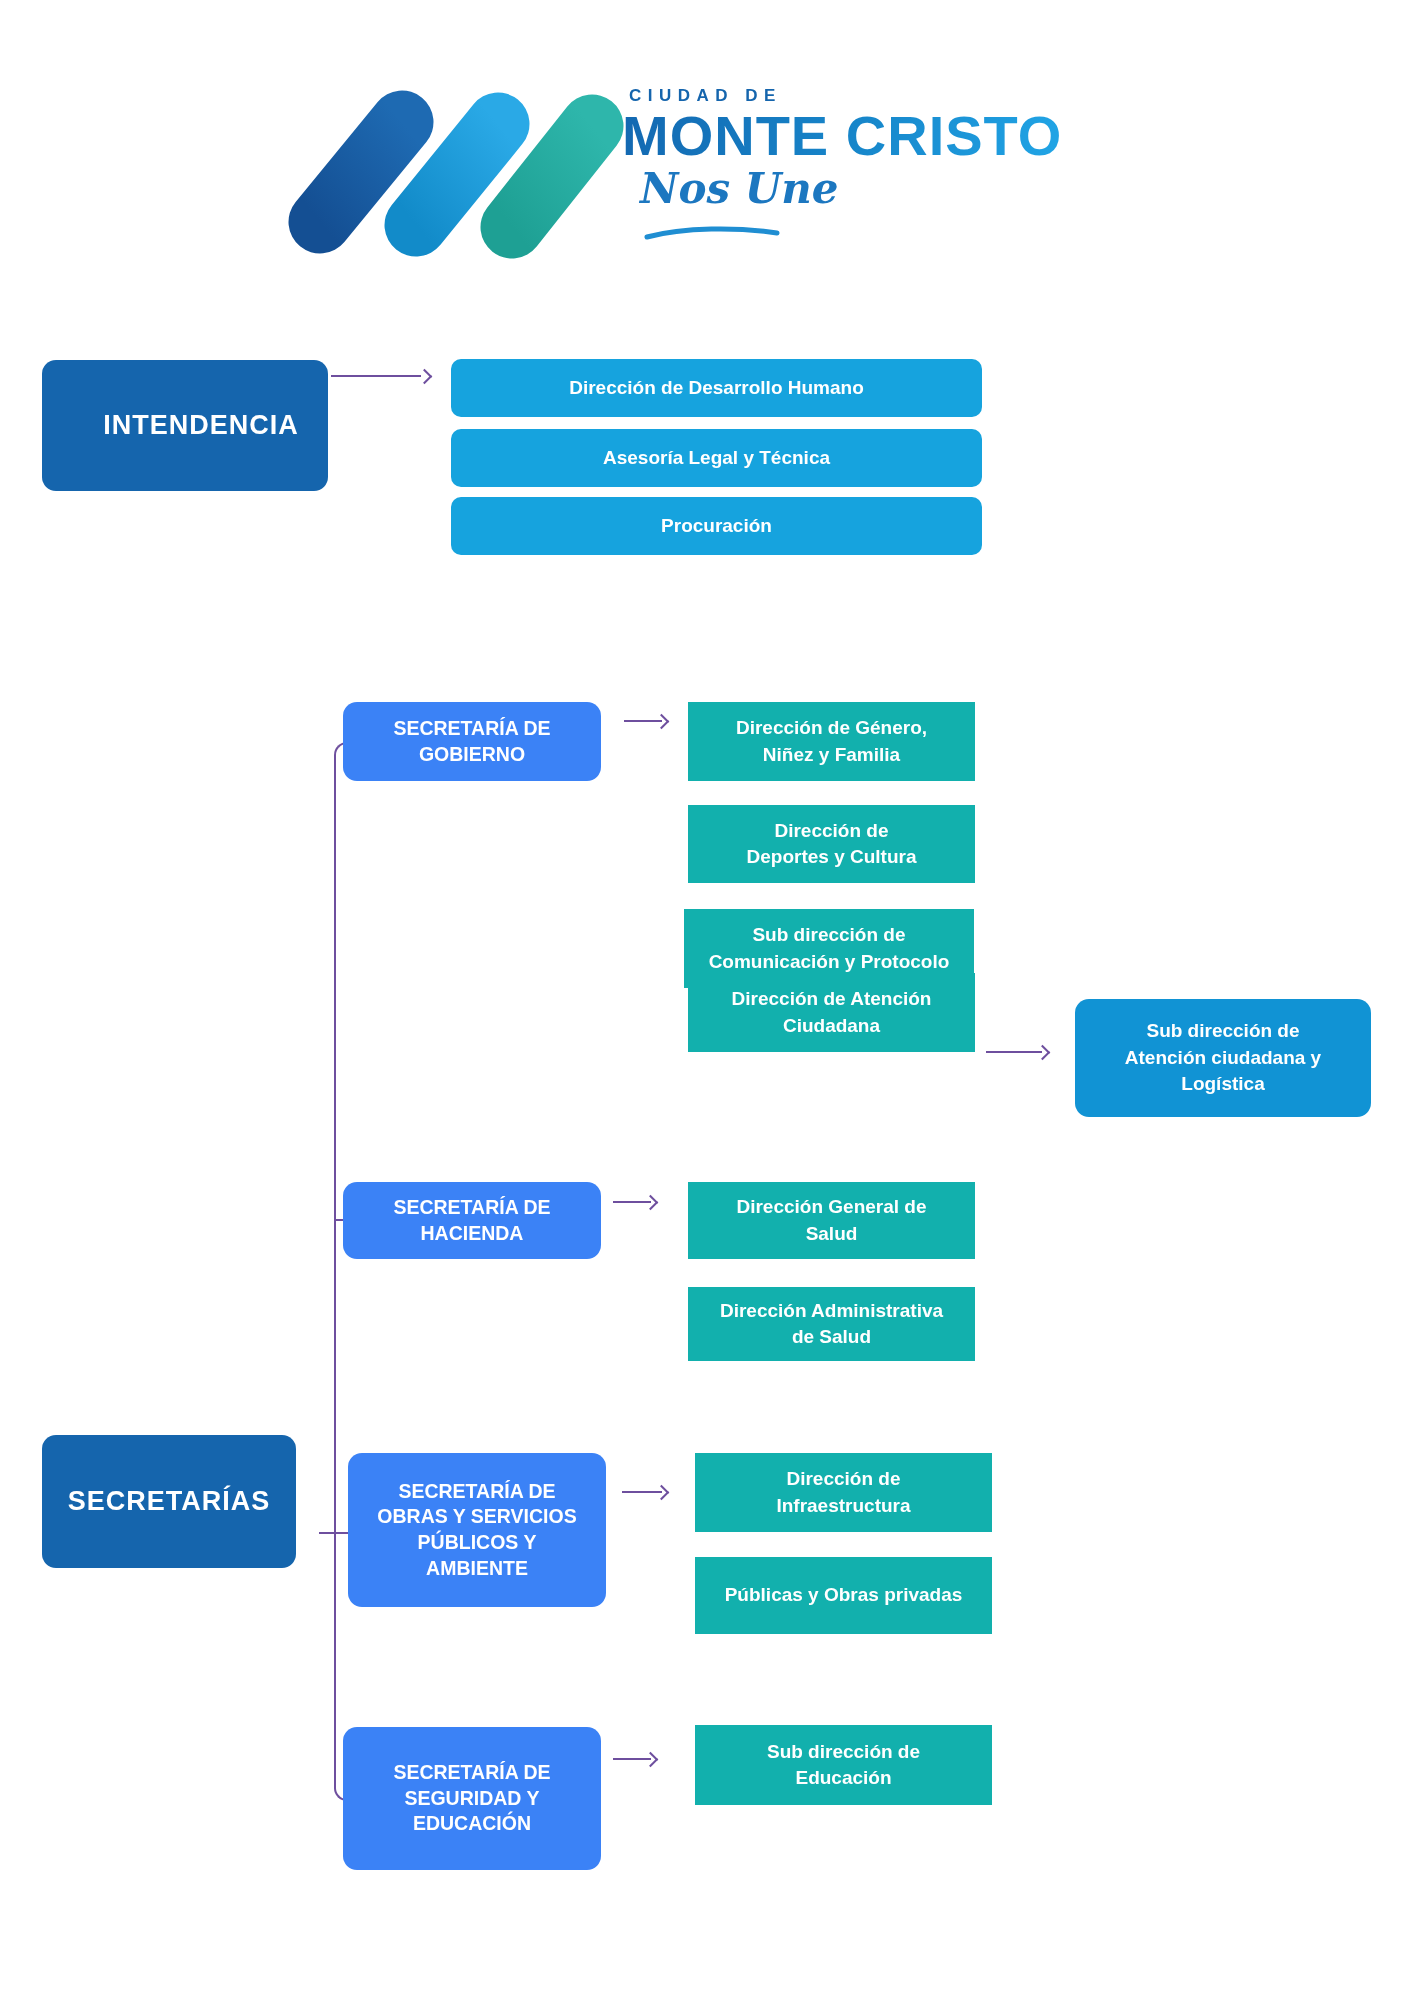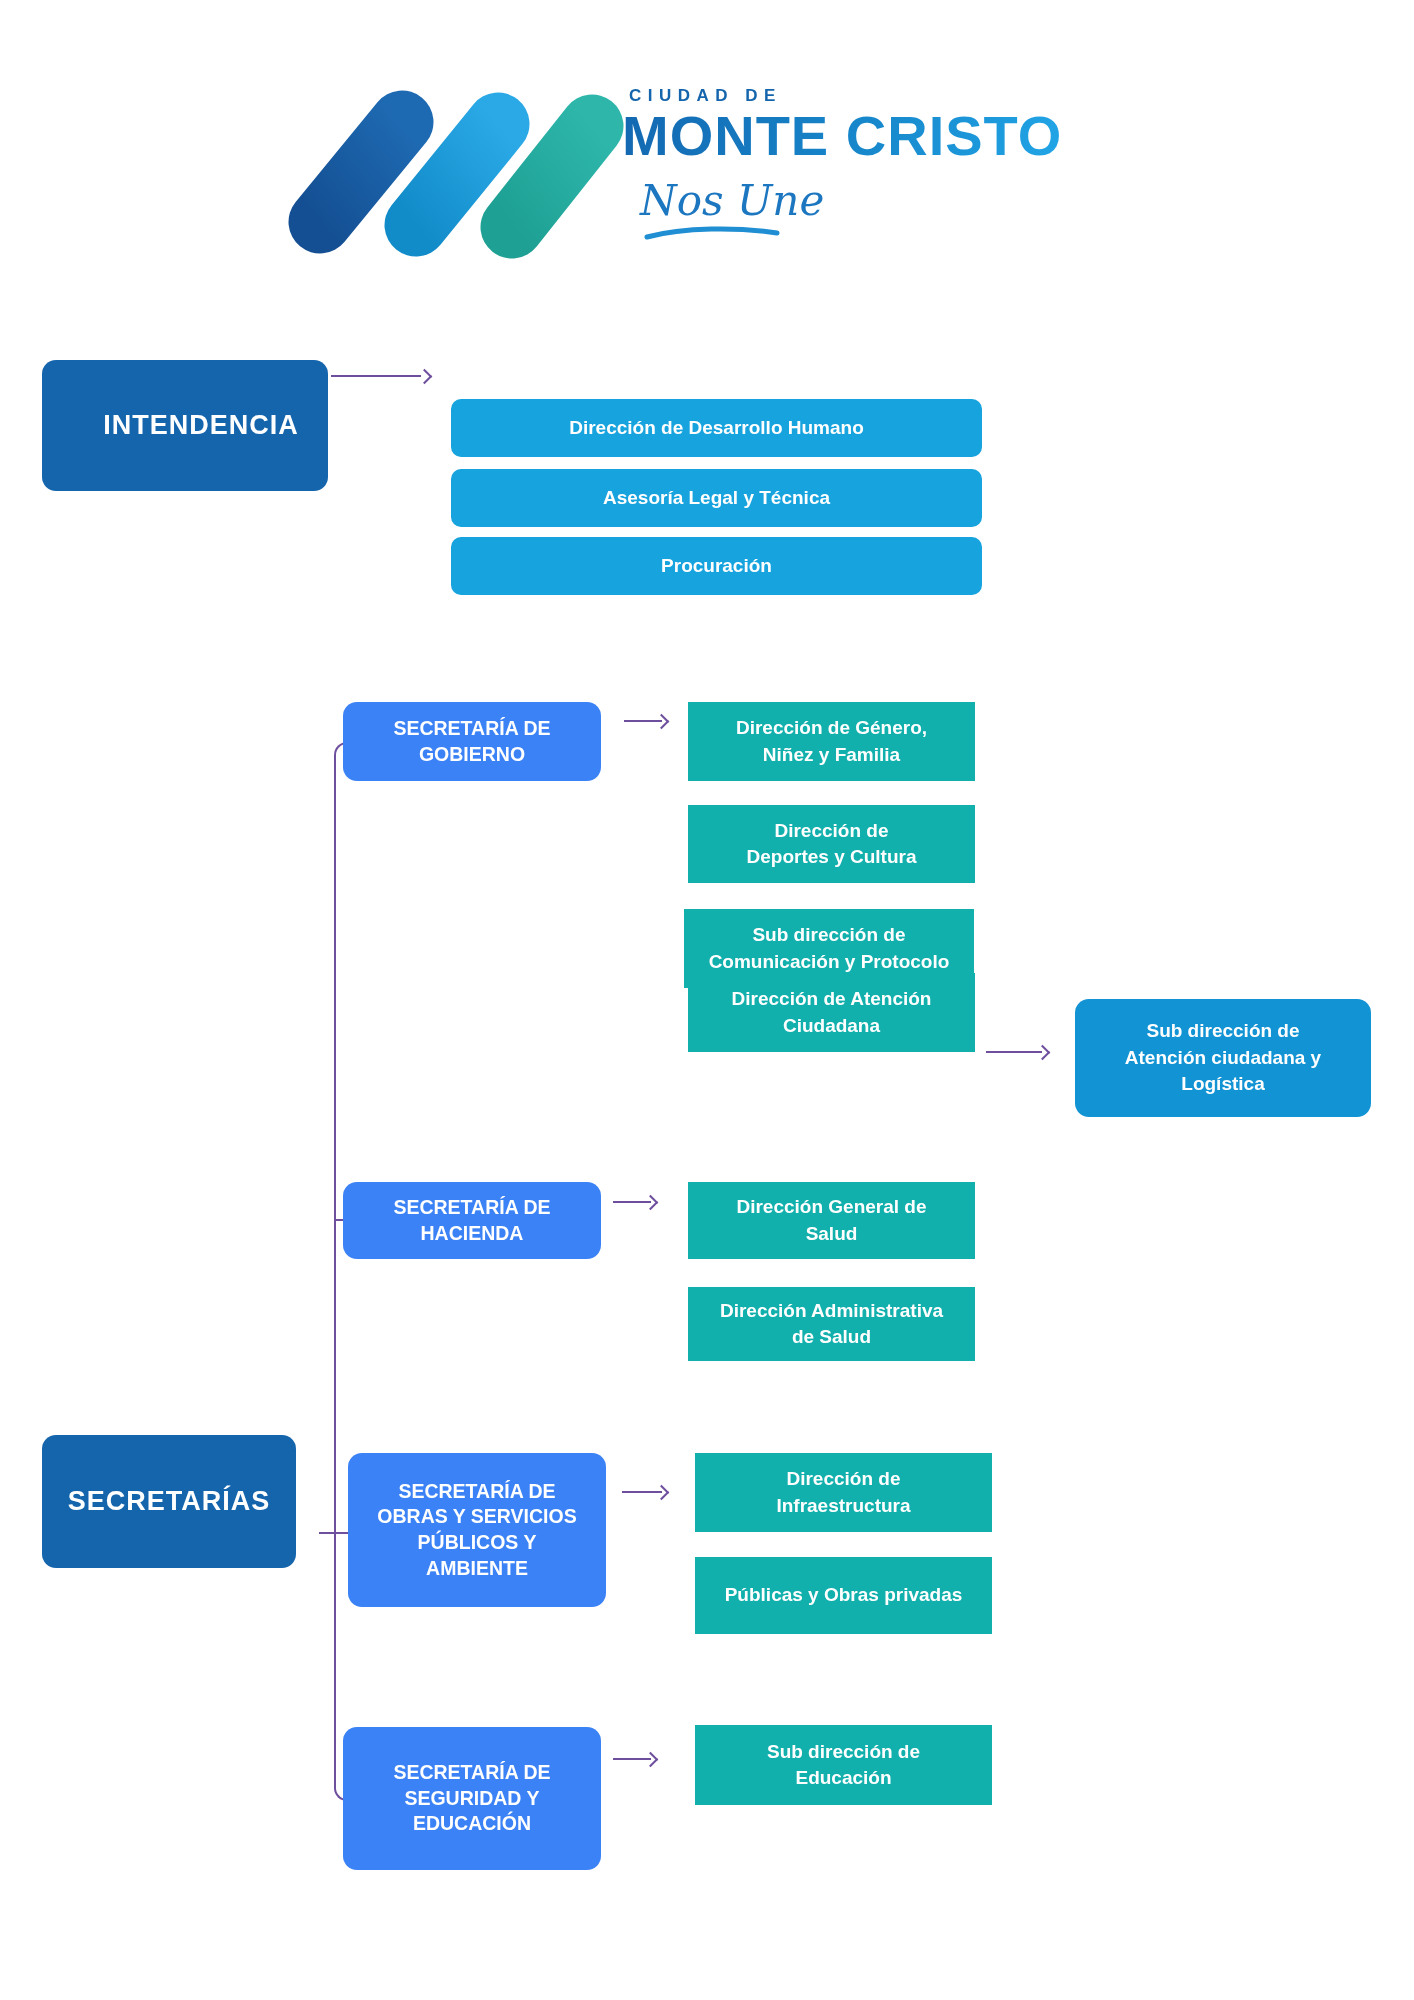--- a/index.html
+++ b/index.html
@@ -4,43 +4,43 @@
 <style>
   html,body{margin:0;padding:0;background:#ffffff;}
   body{width:1414px;height:2000px;position:relative;font-family:"Liberation Sans",sans-serif;overflow:hidden;}
   .stage{position:absolute;left:0;top:0;width:1388px;height:2000px;}
 
   
   .bx{position:absolute;display:flex;align-items:center;justify-content:center;
       text-align:center;color:#ffffff;font-weight:bold;white-space:pre-line;z-index:2;}
   .dark{background:#1565ad;border-radius:14px;font-size:27px;letter-spacing:1px;}
   .lblue{background:#3b82f6;border-radius:14px;font-size:19.5px;line-height:1.32;}
-  .topb{background:#16a3de;border-radius:10px;font-size:19px;margin-top:40px;}
+  .topb{background:#16a3de;border-radius:10px;font-size:19px;}
   .teal{background:#12b0ad;border-radius:0;font-size:19px;line-height:1.38;}
   .mblue{background:#1193d4;border-radius:14px;font-size:19px;line-height:1.42;}
 
   
   .al{position:absolute;height:2px;background:#6e4f9e;z-index:1;}
   .vl{position:absolute;width:2px;background:#6e4f9e;z-index:1;}
   .ah{position:absolute;width:9px;height:9px;border-top:2px solid #6e4f9e;border-right:2px solid #6e4f9e;
       transform:rotate(45deg);z-index:1;}
   .cornerTL{position:absolute;border-top:2px solid #6e4f9e;border-left:2px solid #6e4f9e;
       border-top-left-radius:13px;z-index:1;}
   .cornerBL{position:absolute;border-bottom:2px solid #6e4f9e;border-left:2px solid #6e4f9e;
       border-bottom-left-radius:13px;z-index:1;}
 
   
   .city-prefix{position:absolute;left:629px;top:86px;font-size:17px;font-weight:bold;
       letter-spacing:6.5px;color:#1565ad;z-index:2;}
   .city-name{position:absolute;left:622px;top:103px;font-size:56px;font-weight:bold;letter-spacing:1px;
       background:linear-gradient(100deg,#1368b1 0%,#1787cb 55%,#21a5e6 100%);
       -webkit-background-clip:text;background-clip:text;color:transparent;
       -webkit-text-fill-color:transparent;z-index:2;}
-  .tagline{position:absolute;left:640px;top:164px;font-size:42px;font-weight:normal;font-style:italic;
-      font-family:"DejaVu Serif",serif;color:#1c77c0;z-index:2;margin-top:12px;}
+  .tagline{position:absolute;left:640px;top:164px;font-size:42px;font-weight:bold;font-style:italic;
+      font-family:"DejaVu Serif",serif;color:#1c77c0;z-index:2;}
   .swoosh{position:absolute;left:642px;top:224px;z-index:2;}
   .logo-mark{position:absolute;left:278px;top:84px;z-index:2;}
 </style>
 </head>
 <body>
 
 <div class="stage">
 
   <svg class="logo-mark" width="350" height="176" viewBox="0 0 350 176">
     <defs>

